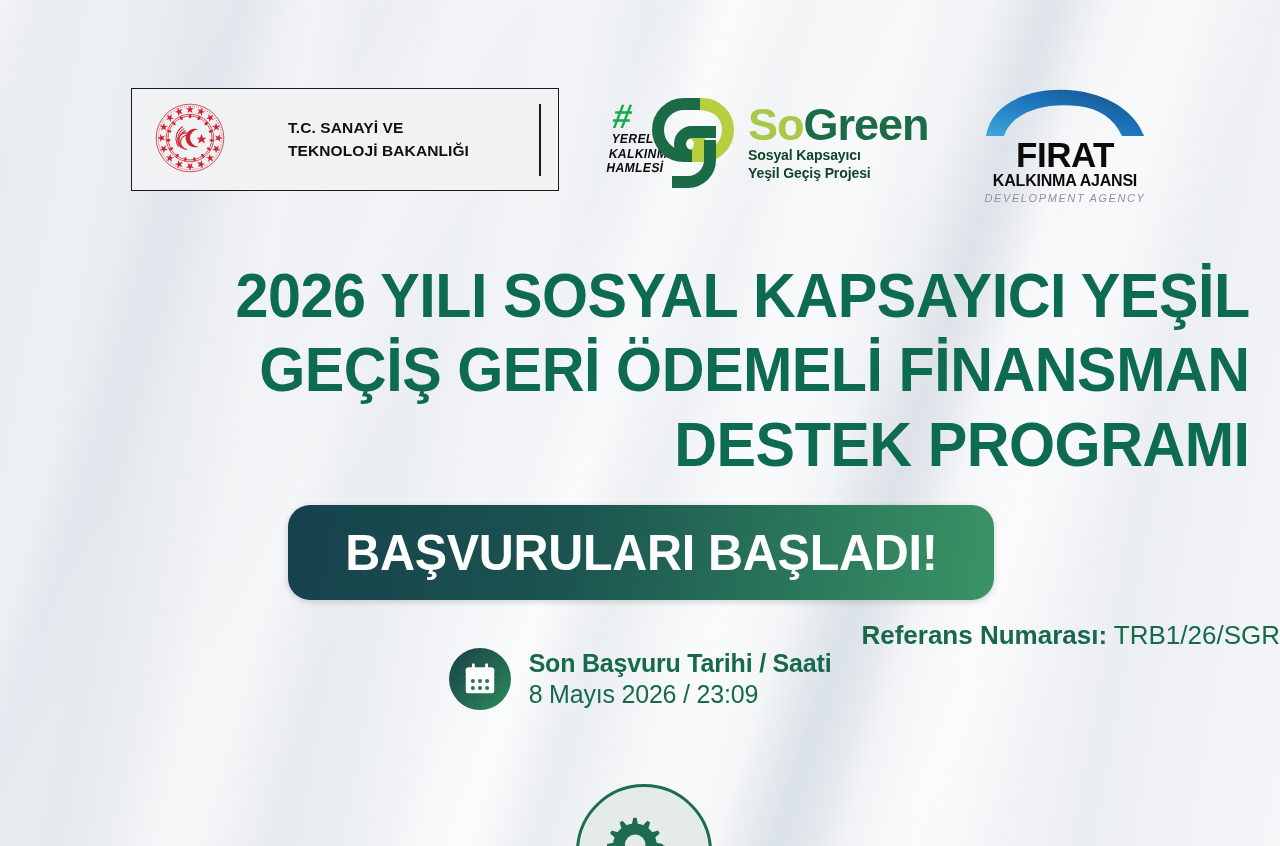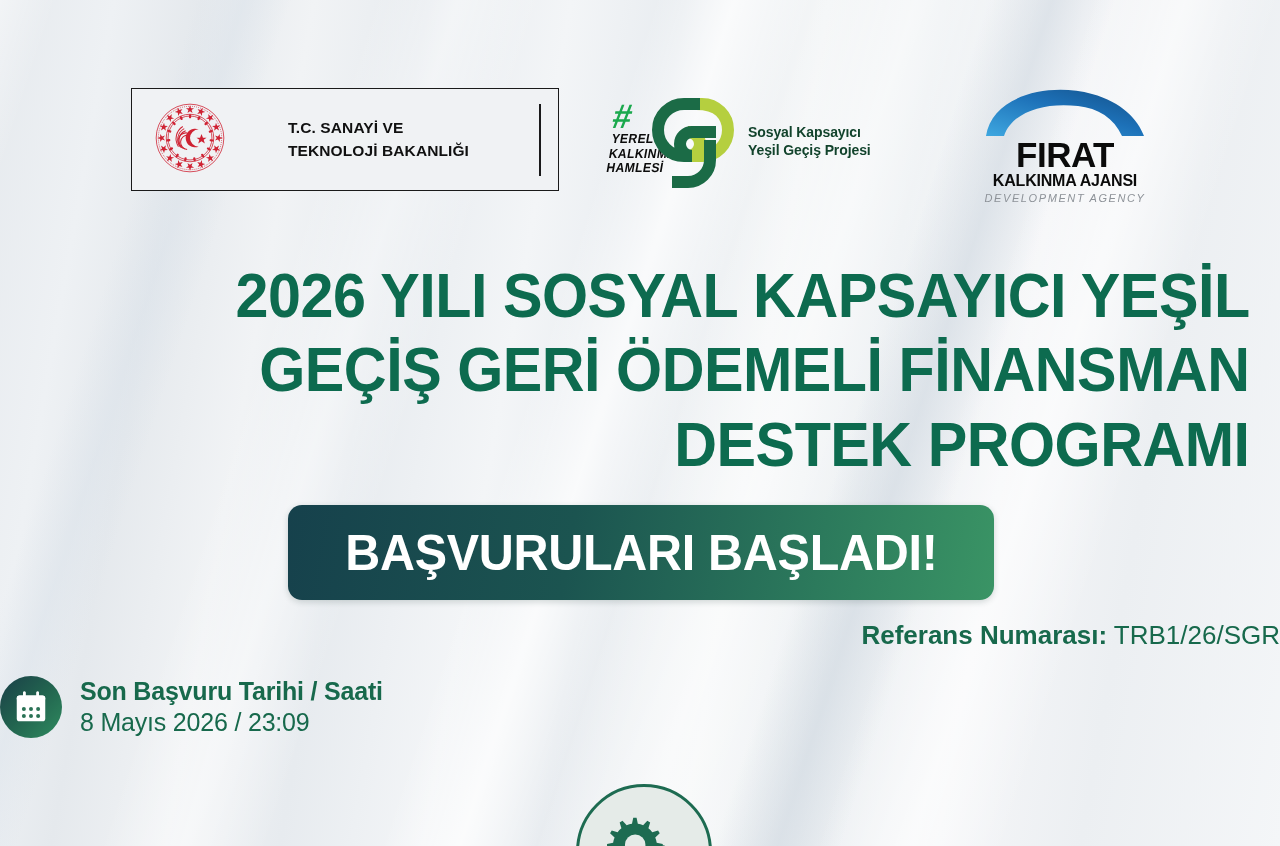--- a/index.html
+++ b/index.html
@@ -204,21 +204,21 @@
     transform: scaleX(.94);
   }
 
   
   #cta-banner {
     position: absolute;
     left: 288px;
     top: 505px;
     width: 706px;
     height: 95px;
-    border-radius: 14px;
+    border-radius: 22px;
     background: linear-gradient(100deg, #16414c 0%, #1b5450 40%, #2c7a5c 75%, #3a9465 100%);
     display: flex;
     align-items: center;
     justify-content: center;
     box-shadow: 0 2px 6px rgba(20,50,45,.18);
   }
   #cta-text {
     color: #ffffff;
     font-weight: bold;
     font-size: 50px;
@@ -236,24 +236,25 @@
     color: #17694c;
     font-size: 26px;
     line-height: 1.2;
   }
   #reference-label { font-weight: bold; }
   #reference-value { font-weight: normal; }
 
   
   #deadline-block {
     position: absolute;
-    top: 676px;
+    top: 648px;
     left: 0;
     width: 1280px;
     display: flex;
+    justify-content: center;
     align-items: center;
   }
   #calendar-badge {
     width: 62px;
     height: 62px;
     border-radius: 50%;
     background: linear-gradient(135deg, #1a3f48 0%, #22644f 50%, #2f8b5f 100%);
     display: flex;
     align-items: center;
     justify-content: center;
@@ -395,20 +396,23 @@
         <svg width="86" height="100" viewBox="0 0 86 100" aria-hidden="true">
 
           <path d="M52 14 a26 26 0 0 1 0 52 h-14 a12 12 0 0 0 0 -24 h10" fill="none" stroke="#b5cf3f" stroke-width="12" stroke-linecap="square"></path>
 
           <path d="M44 14 h-10 a26 26 0 0 0 0 52 h8 a12 12 0 0 1 0 -24 h18" fill="none" stroke="#1b6b46" stroke-width="12" stroke-linecap="square"></path>
 
           <path d="M60 56 v14 a22 22 0 0 1 -22 22 h-10" fill="none" stroke="#1b6b46" stroke-width="12" stroke-linecap="square"></path>
         </svg>
       </span>
       <div id="sogreen-text">
+        <div id="sogreen-wordmark">
+          <span class="so">So</span><span class="green">Green</span>
+        </div>
         <div class="sogreen-sub">Sosyal Kapsayıcı</div>
         <div class="sogreen-sub">Yeşil Geçiş Projesi</div>
       </div>
     </div>
 
     <div id="firat-logo">
       <span>
         <svg width="166" height="52" viewBox="0 0 166 52" aria-hidden="true">
           <defs>
             <linearGradient id="arcgrad" x1="0" y1="1" x2="1" y2="0">

